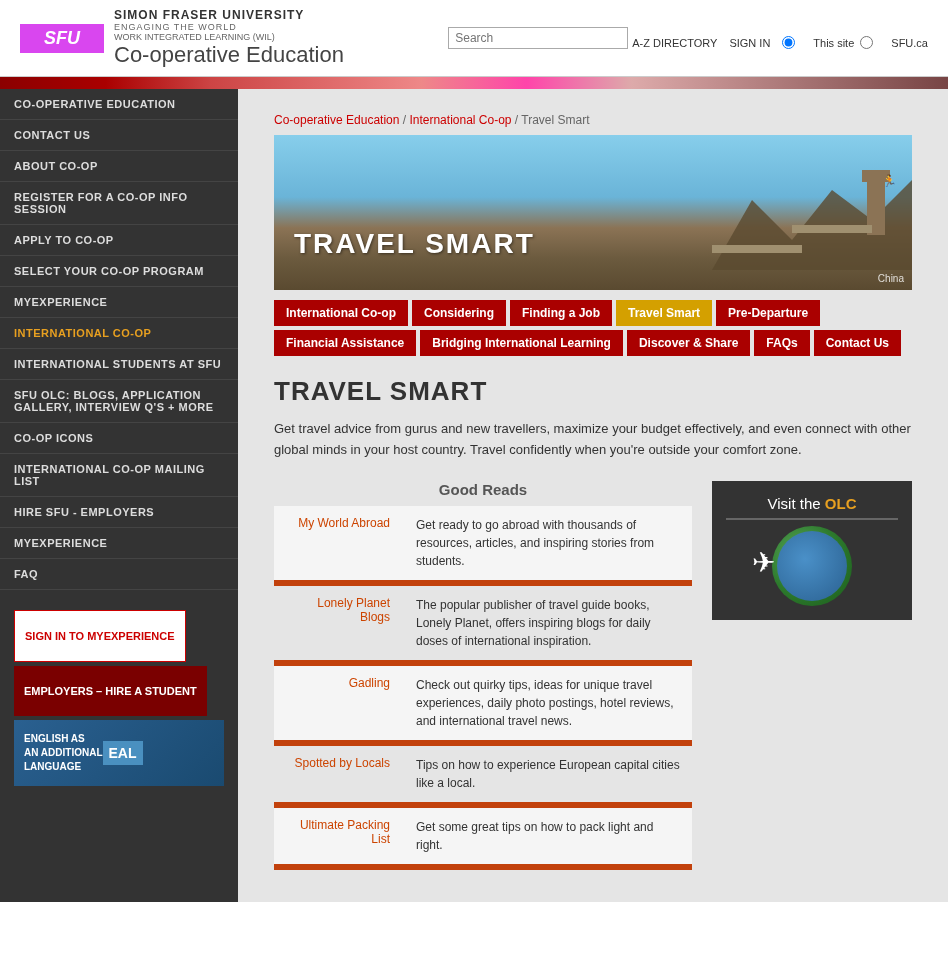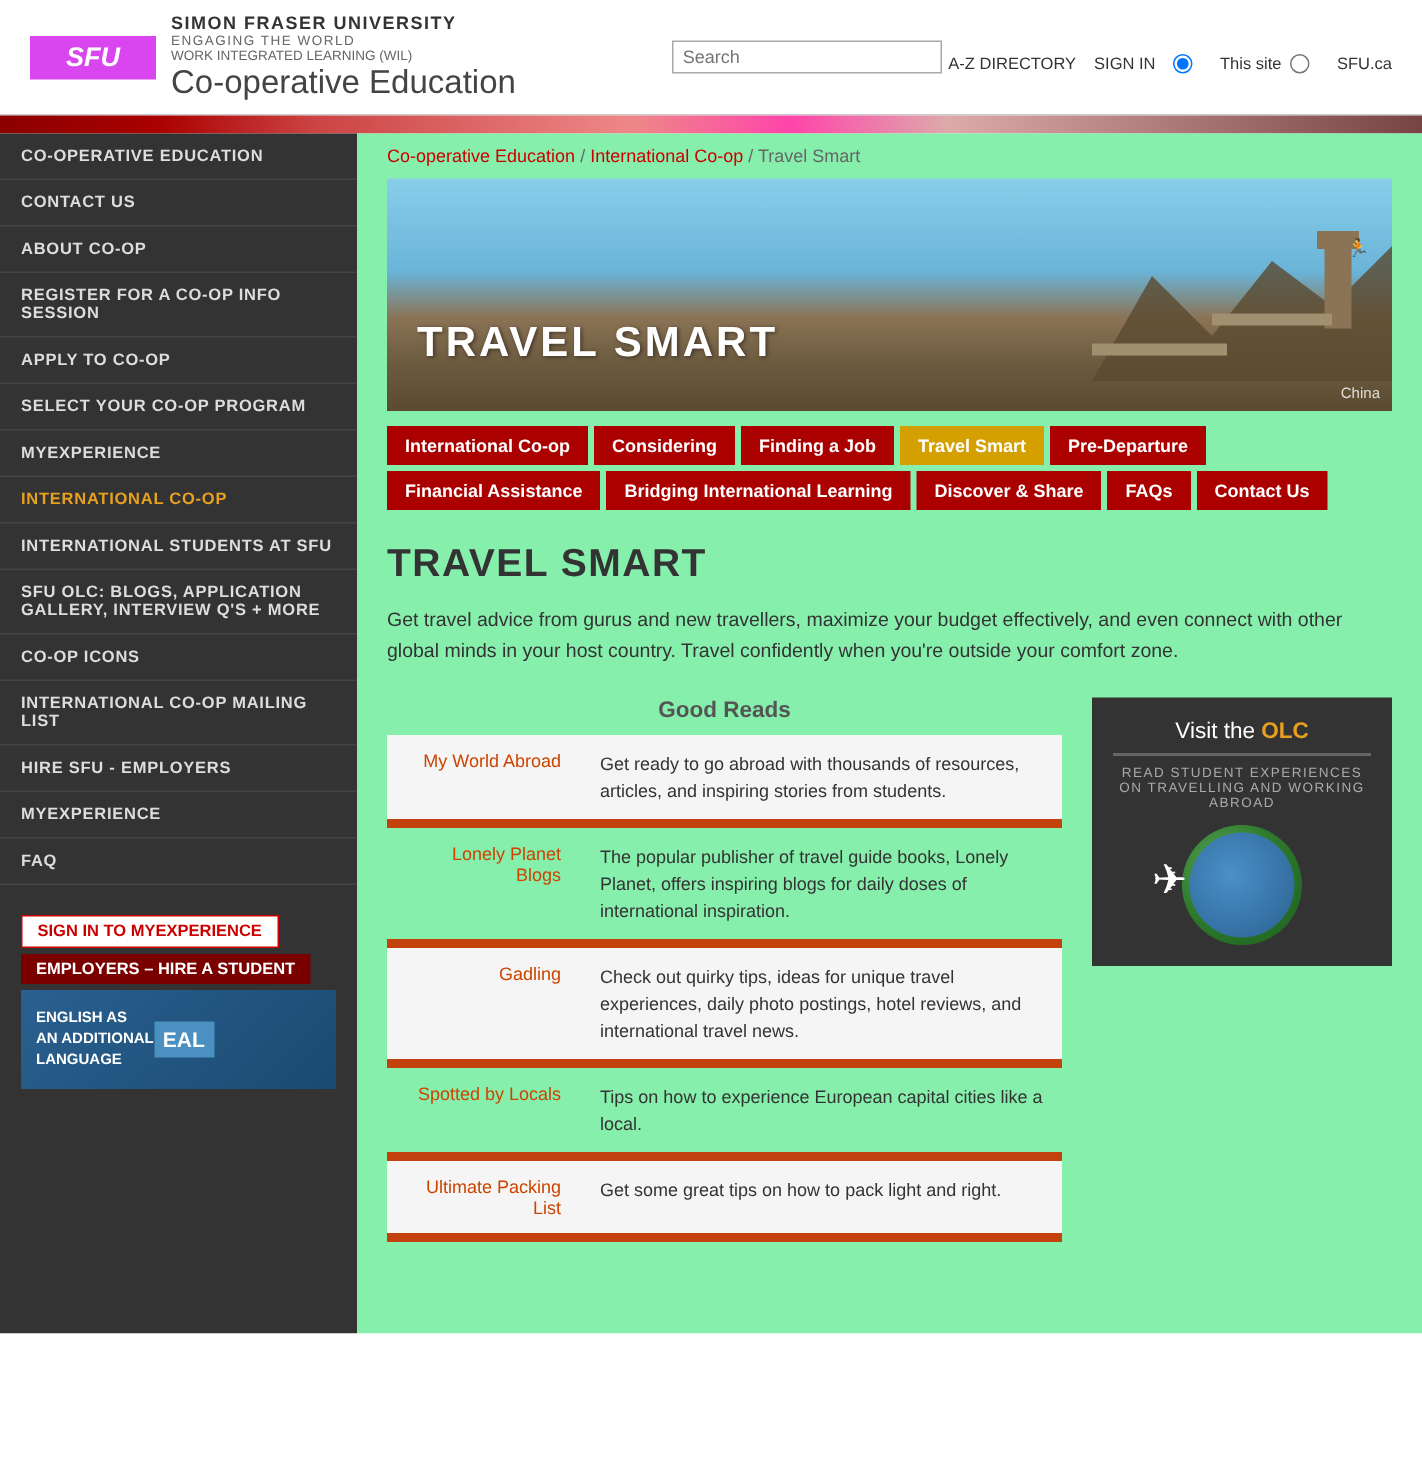--- a/index.html
+++ b/index.html
@@ -67,21 +67,21 @@
       text-transform: uppercase;
     }
     .sidebar-item.active { color: #e8a020; }
 
     .sidebar-promo {
       margin-top: 20px;
     }
     .promo-btn {
       display: block;
       margin: 4px 14px;
-      padding: 4px 10px;
+      padding: 19px 10px;
       font-size: 11px;
       font-weight: bold;
       text-align: center;
       cursor: pointer;
       border: none;
     }
     .promo-sign-in {
       background: #fff;
       color: #cc0000;
       border: 1px solid #cc0000;
@@ -116,22 +116,22 @@
       background: #4a90c0;
       color: #fff;
       font-size: 14px;
       font-weight: bold;
       padding: 4px 6px;
     }
 
     
     .content-area {
       flex: 1;
-      padding: 0;
-      background: #86efac;
+      padding: 16px;
+      background: #e5e5e5;
     }
 
     
     .breadcrumb {
       padding: 8px 20px;
       font-size: 12px;
       color: #666;
     }
     .breadcrumb a { color: #cc0000; text-decoration: none; }
 
@@ -433,21 +433,20 @@
           </table>
         </div>
 
         <div class="col-side">
           <div class="olc-box">
             <div class="olc-title">
               <span>Visit the</span>
               <span class="olc-accent">OLC</span>
             </div>
             <hr class="olc-divider">
-            <div class="olc-sub">READ STUDENT EXPERIENCES ON TRAVELLING AND WORKING ABROAD</div>
 
             <div class="globe-container">
               <div class="globe"></div>
               <div class="plane">✈</div>
             </div>
           </div>
         </div>
       </div>
     </div>
   </div>

